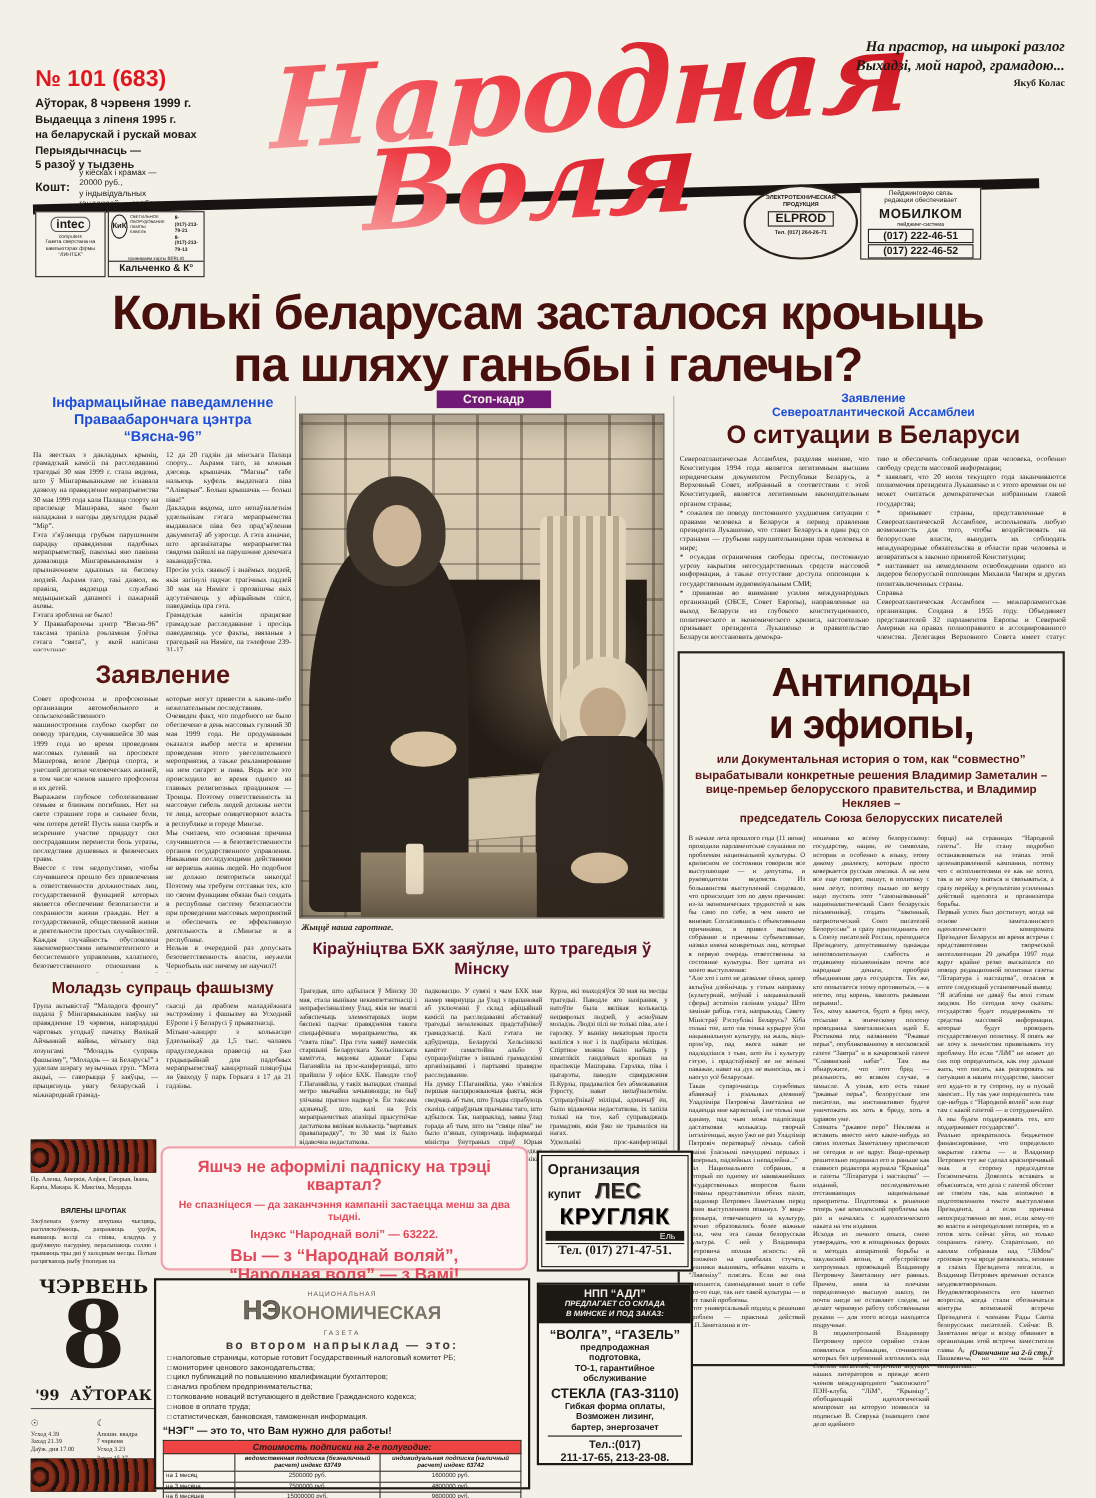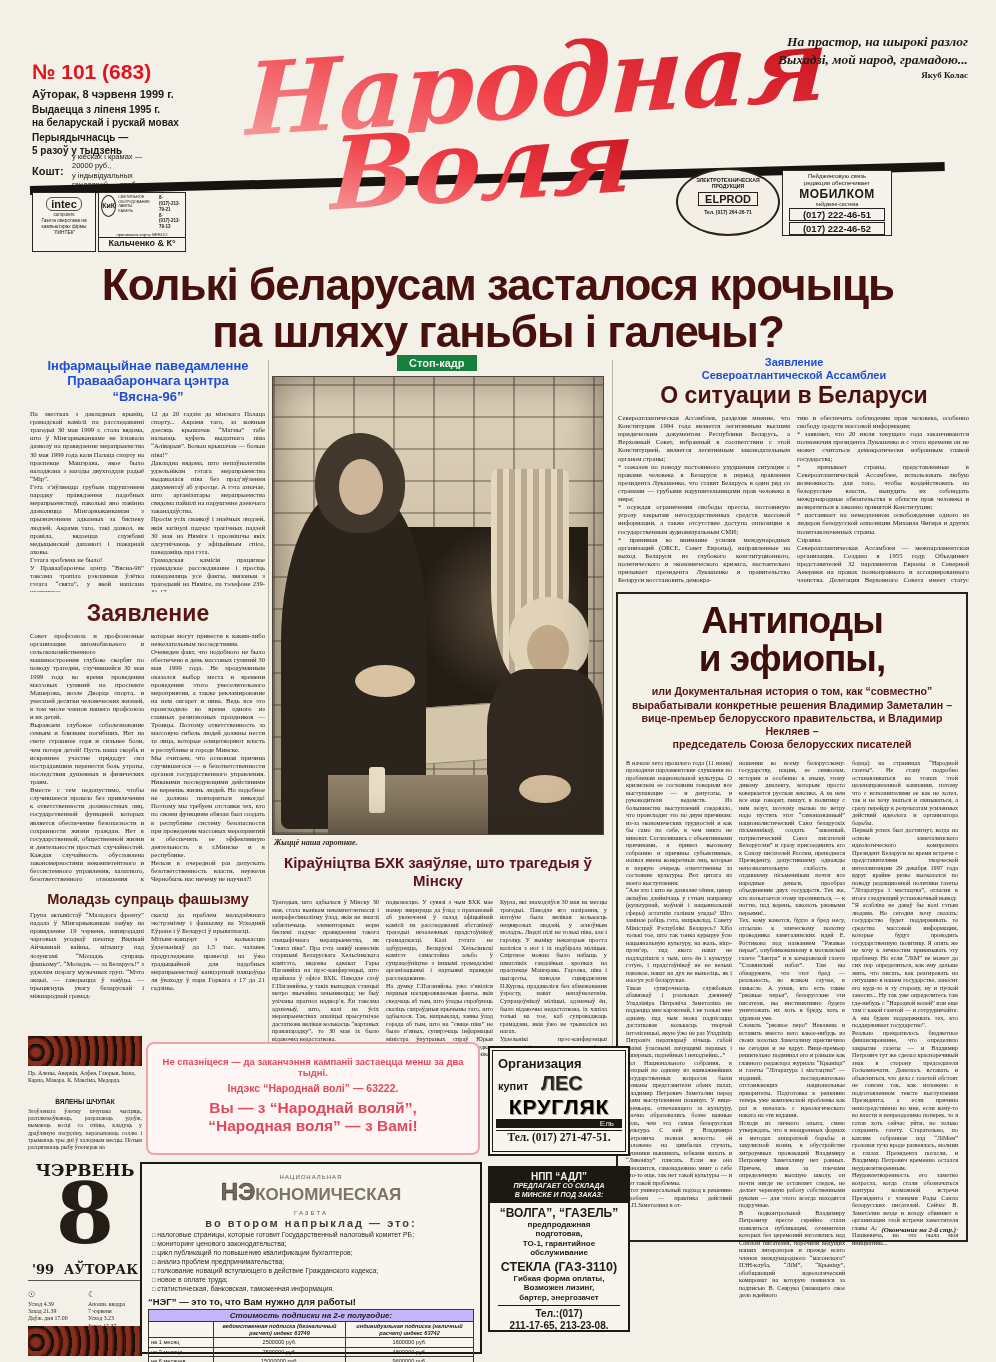--- a/index.html
+++ b/index.html
@@ -21,22 +21,22 @@
           background:linear-gradient(200deg,#c10d18,#ef3d46 55%,#f79d9d);
           -webkit-background-clip:text;background-clip:text;color:transparent;
           transform:rotate(-3.5deg) skewX(-6deg);line-height:.85;}
   .blackbar{background:#181310;height:9px;transform-origin:left center;}
   .logobox{border:1.5px solid #2a2622;background:#f6f3ec;font-family:"Liberation Sans",sans-serif;}
   
   .headline{font-family:"Liberation Sans",sans-serif;font-weight:800;color:#47100d;
             font-size:44px;line-height:1.06;letter-spacing:-1px;text-align:center;}
   .secthead{font-family:"Liberation Sans",sans-serif;font-weight:bold;color:#1d4ed8;}
   .redhead{font-family:"Liberation Sans",sans-serif;font-weight:bold;color:#5a1512;}
-  .stoptab{background:#15803d;color:#f4f1ea;font-family:"Liberation Sans",sans-serif;
-           font-weight:bold;font-size:11px;padding:2px 12px;}
+  .stoptab{background:#701a75;color:#f4f1ea;font-family:"Liberation Sans",sans-serif;
+           font-weight:bold;font-size:11px;padding:2px 24px;}
   
   .orn{background:#17100b;background-image:repeating-radial-gradient(circle at 8px 55%,#8a2e1c 0 4px,rgba(0,0,0,0) 7px 9px),repeating-linear-gradient(90deg,#3a1510 0 3px,#17100b 3px 16px);}
   
   .photo{background:linear-gradient(#d7cebc,#b4a892);border:1px solid #4a4036;overflow:hidden;
          filter:sepia(.22) contrast(.94);}
   .tiles{position:absolute;inset:0;background:
      repeating-linear-gradient(90deg,rgba(70,58,44,.45) 0 2px,transparent 2px 40px),
      repeating-linear-gradient(0deg,rgba(70,58,44,.4) 0 2px,transparent 2px 32px);}
   
   .pinkbox{border:2px solid #f0a3ad;border-radius:8px;background:#fdf6f4;color:#e04a5a;
@@ -254,20 +254,21 @@
       <span style="font-size:8px;">☾</span>
       <div class="caltxt pre">Апошн. квадра
 7 чэрвеня
 Усход 3.23
 Захад 15.37</div>
     </div>
   </div>
   <div class="abs orn" style="left:28px;top:1326px;width:114px;height:30px;"></div>
 
   <div class="abs pinkbox" style="left:146px;top:1042px;width:334px;height:113px;box-sizing:border-box;padding-top:8px;">
+    <div class="b" style="font-size:15px;">Яшчэ не аформілі падпіску на трэці квартал?</div>
     <div class="b" style="font-size:9.5px;margin-top:4px;">Не спазніцеся — да заканчэння кампаніі застаецца менш за два тыдні.</div>
     <div class="b" style="font-size:10.5px;margin-top:4px;">Індэкс “Народнай волі” — 63222.</div>
     <div class="b" style="font-size:15.5px;margin-top:5px;line-height:1.15;">
       <div>Вы — з “Народнай воляй”,</div>
       <div>“Народная воля” — з Вамі!</div>
     </div>
   </div>
 
   <div class="abs adframe" style="left:140px;top:1162px;width:342px;height:192px;box-sizing:border-box;padding:3px 6px;">
     <div class="ctr" style="line-height:.9;">
@@ -282,21 +283,21 @@
       <li>цикл публикаций по повышению квалификации бухгалтеров;</li>
       <li>анализ проблем предпринимательства;</li>
       <li>толкование новаций вступающего в действие Гражданского кодекса;</li>
       <li>новое в оплате труда;</li>
       <li>статистическая, банковская, таможенная информация.</li>
     </ul>
     <div class="b sans" style="font-size:9.5px;margin-top:2px;">“НЭГ” — это то, что Вам нужно для работы!</div>
     <table class="negtable" style="margin-top:2px;">
       <tbody>
           <tr>
-            <th colspan="3" class="i" style="background:#c4b5fd;font-size:8px;">Стоимость подписки на 2-е полугодие:</th>
+            <th colspan="3" class="i" style="background:#ef4444;font-size:8px;">Стоимость подписки на 2-е полугодие:</th>
           </tr>
       <tr>
         <td style="width:60px;"></td>
         <td class="i b ctr">ведомственная подписка (безналичный расчет) индекс 63749</td>
         <td class="i b ctr">индивидуальная подписка (наличный расчет) индекс 63742</td>
       </tr>
       <tr>
         <td>на 1 месяц</td>
         <td class="ctr">2500000 руб.</td>
         <td class="ctr">1600000 руб.</td>

